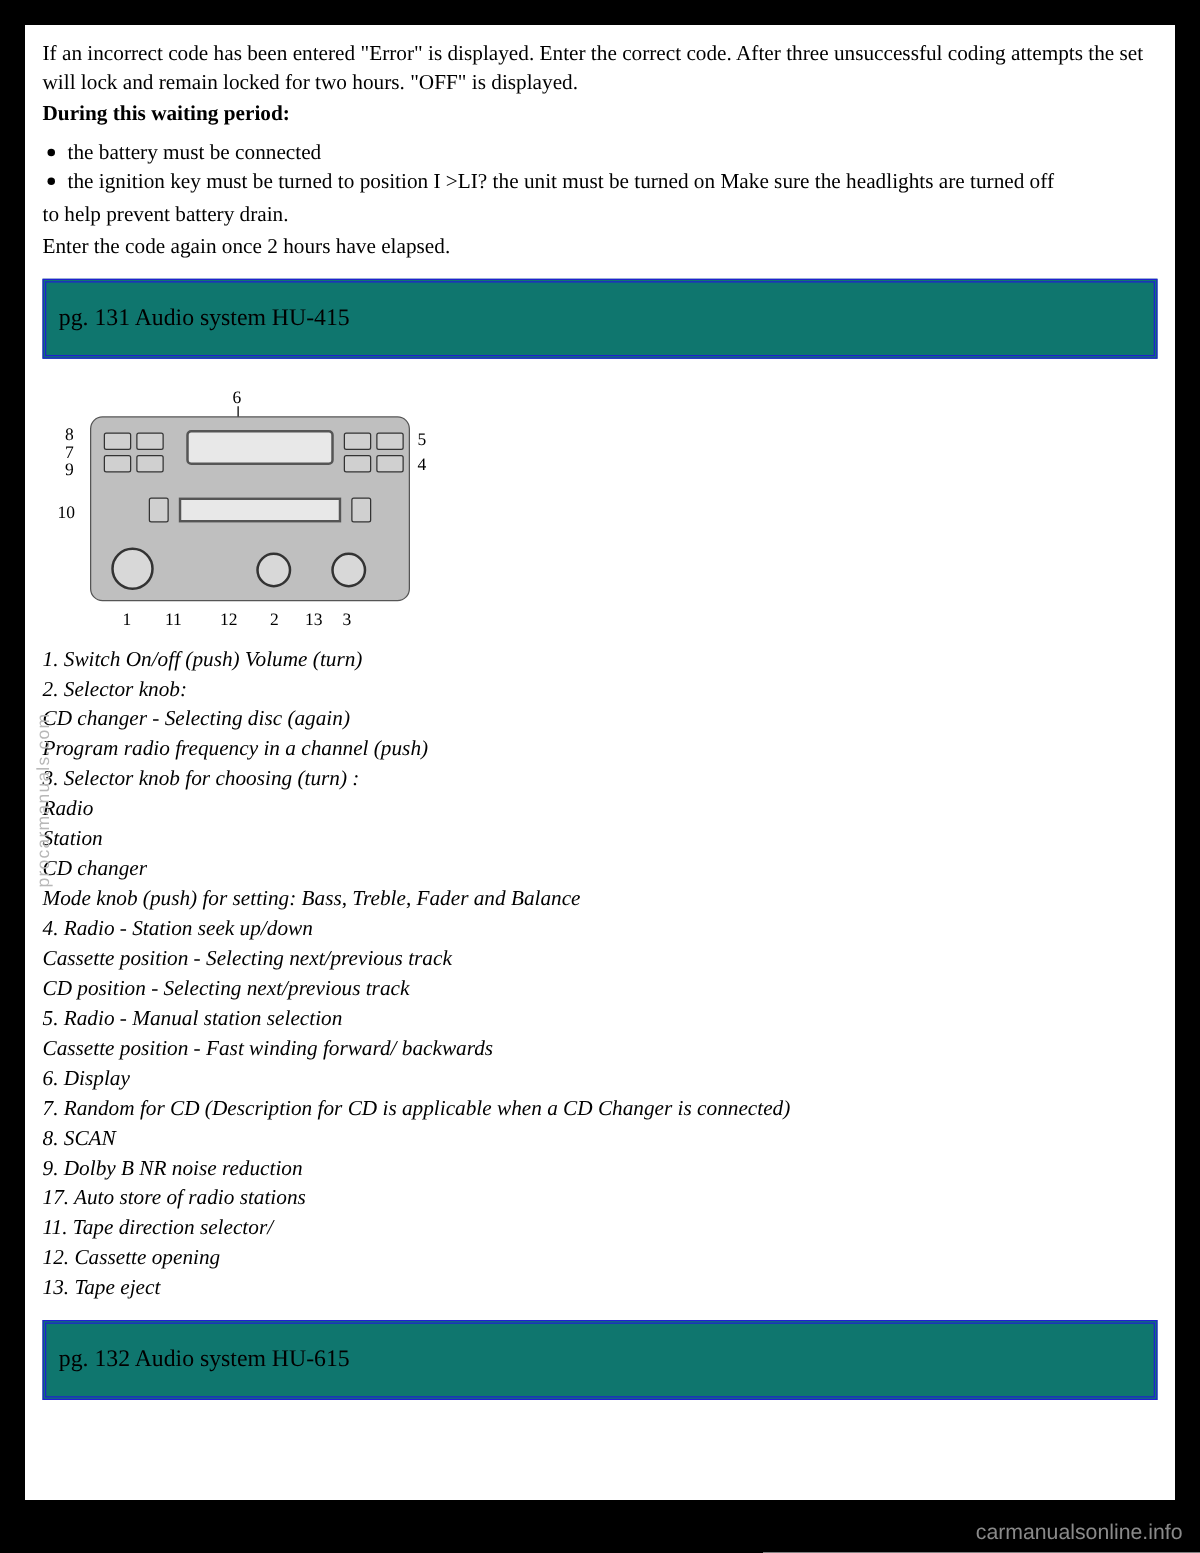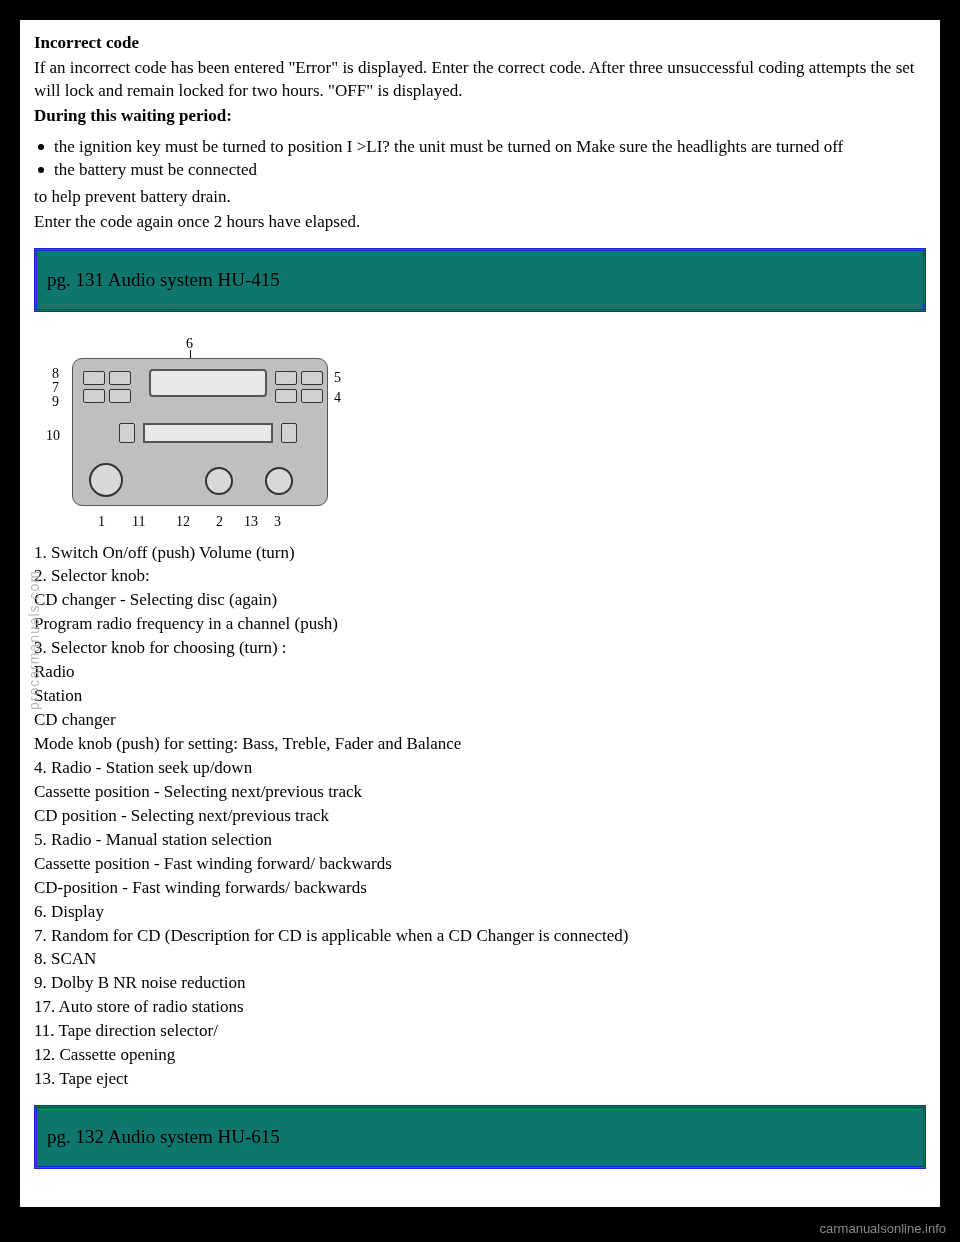--- a/index.html
+++ b/index.html
@@ -113,43 +113,42 @@
     font-family: Arial, sans-serif;
     font-size: 14px;
     color: #b8b8b8;
     letter-spacing: 1px;
   }
   .footer-watermark {
     position: absolute;
     right: 14px;
     bottom: 6px;
     font-family: Arial, sans-serif;
-    font-size: 13px;
+    font-size: 17px;
     color: #8a8a8a;
   }
-  .item-list .para { margin-bottom: 1px; }
+  .item-list .para { margin-bottom: 1px; font-style: italic; }
 </style>
 </head>
 <body>
 
 <div class="page">
 
   <div>
-    <div class="para bold">Incorrect code</div>
     <div class="para">If an incorrect code has been entered "Error" is displayed. Enter the correct code. After three unsuccessful coding attempts the set will lock and remain locked for two hours. "OFF" is displayed.</div>
     <div class="para bold">During this waiting period:</div>
 
     <div class="bullet-list">
       <div class="bullet-row">
         <span class="bullet-dot"></span>
-        <span>the ignition key must be turned to position I &gt;LI? the unit must be turned on Make sure the headlights are turned off</span>
+        <span>the battery must be connected</span>
       </div>
       <div class="bullet-row">
         <span class="bullet-dot"></span>
-        <span>the battery must be connected</span>
+        <span>the ignition key must be turned to position I &gt;LI? the unit must be turned on Make sure the headlights are turned off</span>
       </div>
     </div>
 
     <div class="para">to help prevent battery drain.</div>
     <div class="para">Enter the code again once 2 hours have elapsed.</div>
   </div>
 
   <div class="section-header">pg. 131 Audio system HU-415</div>
 
   <div class="diagram">
@@ -198,21 +197,20 @@
     <div class="para">3. Selector knob for choosing (turn) :</div>
     <div class="para">Radio</div>
     <div class="para">Station</div>
     <div class="para">CD changer</div>
     <div class="para">Mode knob (push) for setting: Bass, Treble, Fader and Balance</div>
     <div class="para">4. Radio - Station seek up/down</div>
     <div class="para">Cassette position - Selecting next/previous track</div>
     <div class="para">CD position - Selecting next/previous track</div>
     <div class="para">5. Radio - Manual station selection</div>
     <div class="para">Cassette position - Fast winding forward/ backwards</div>
-    <div class="para">CD-position - Fast winding forwards/ backwards</div>
     <div class="para">6. Display</div>
     <div class="para">7. Random for CD (Description for CD is applicable when a CD Changer is connected)</div>
     <div class="para">8. SCAN</div>
     <div class="para">9. Dolby B NR noise reduction</div>
     <div class="para">17. Auto store of radio stations</div>
     <div class="para">11. Tape direction selector/</div>
     <div class="para">12. Cassette opening</div>
     <div class="para">13. Tape eject</div>
   </div>
 

